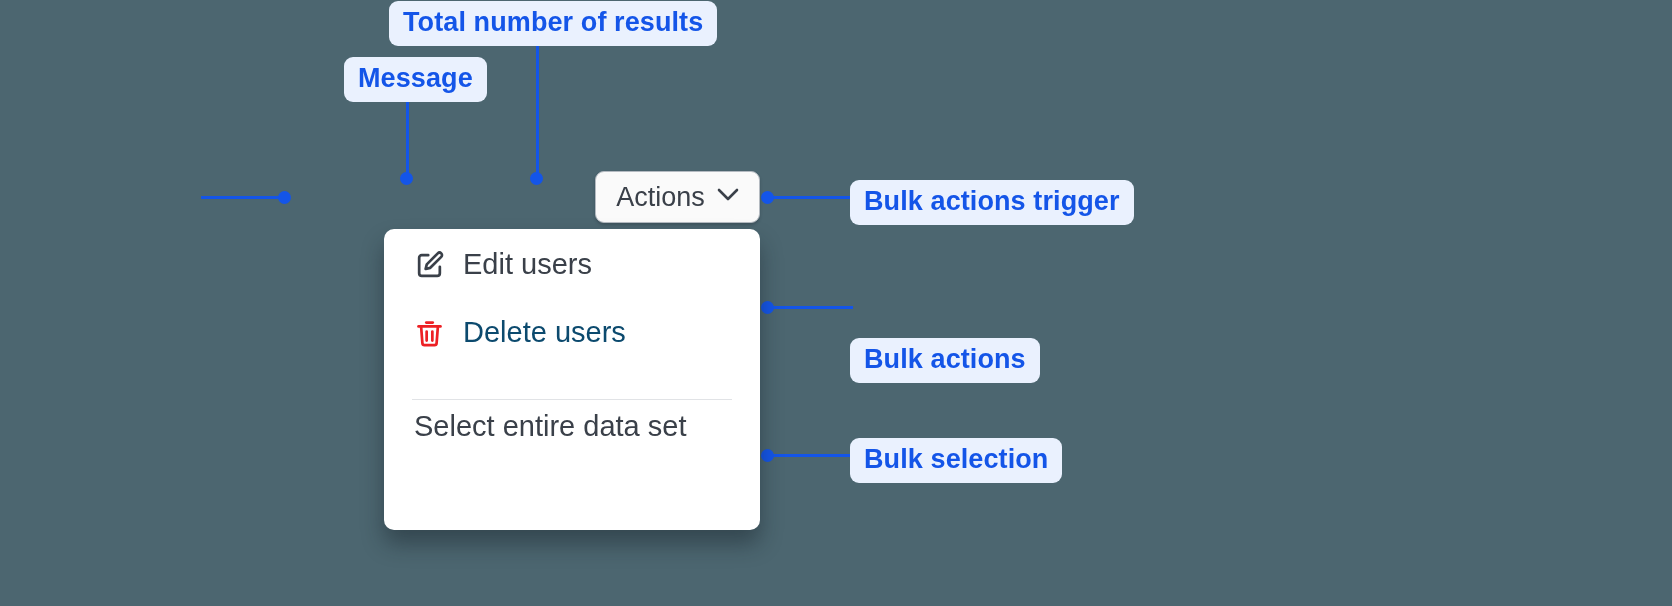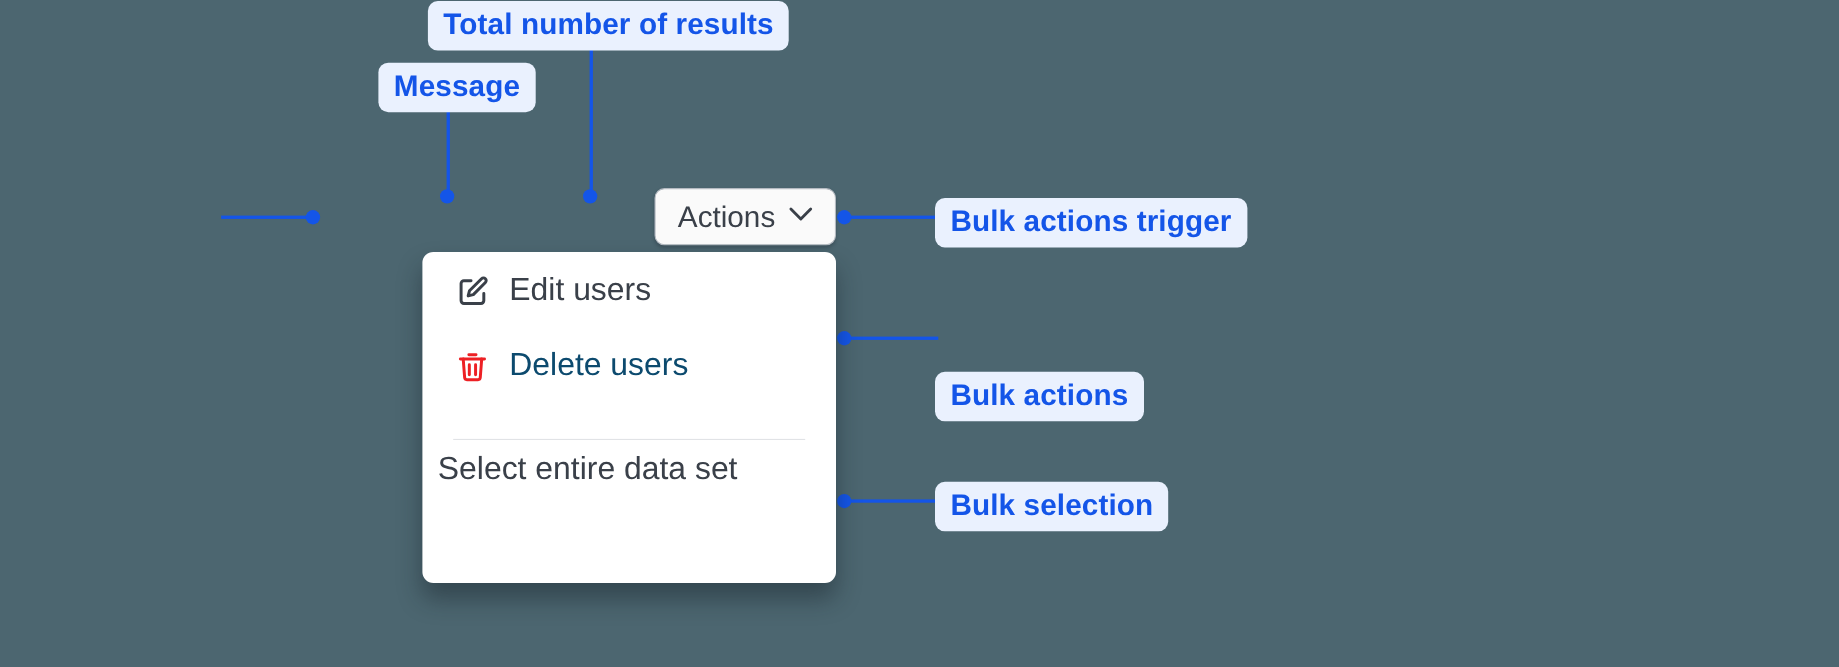--- a/index.html
+++ b/index.html
@@ -123,21 +123,21 @@
   .menu-item.danger .mi-label {
     color: #0c4a6e;
   }
   .mi-icon {
     width: 31px;
     height: 31px;
     flex: 0 0 31px;
     display: block;
   }
   .menu-item.plain {
-    padding-left: 14px;
+    padding-left: 30px;
   }
   .menu-divider {
     height: 1px;
     background: #e1e3e6;
     margin: 13px 28px 12px 28px;
   }
 </style>
 </head>
 <body>
 

